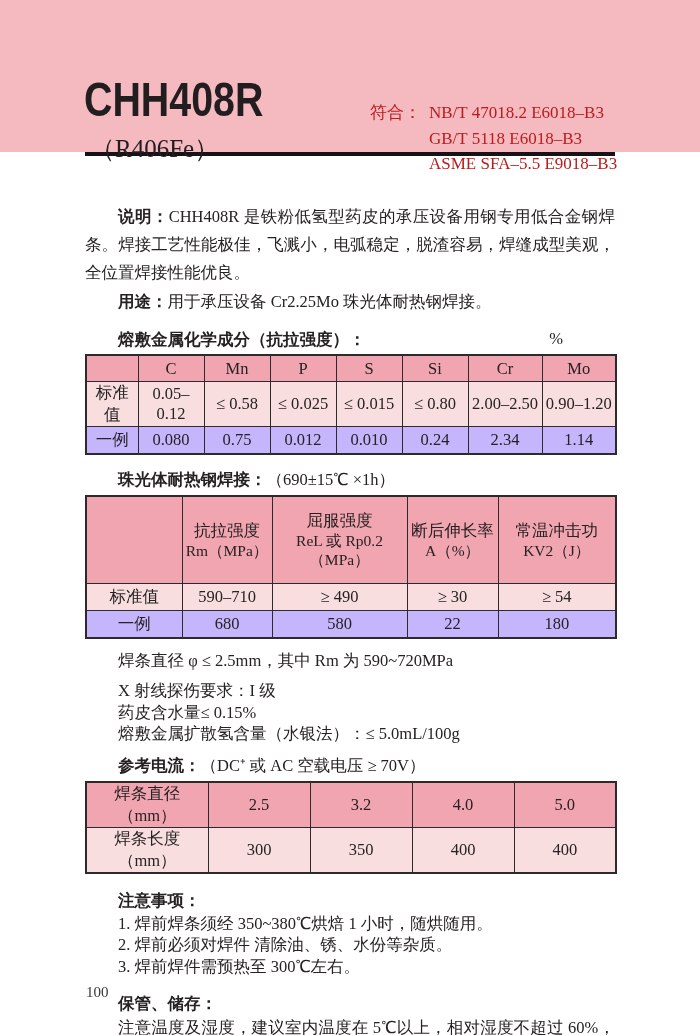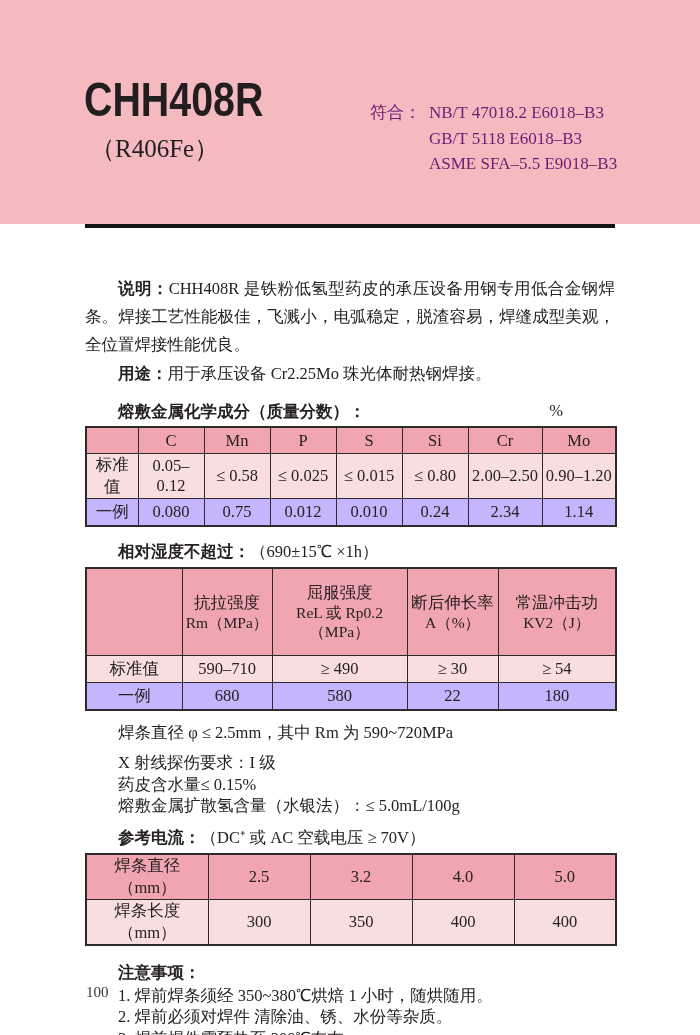--- a/index.html
+++ b/index.html
@@ -1,32 +1,32 @@
 <!DOCTYPE html>
 <html><head>
 <meta charset="utf-8">
 <style>
   html,body{margin:0;padding:0;}
   .page{
     width:700px;height:1035px;background:#ffffff;overflow:hidden;
     font-family:"Liberation Serif",serif;color:#262122;position:relative;
   }
   
-  .band{height:224px;background:#f5b9c0;position:relative;}
+  .band{height:152px;background:#f5b9c0;position:relative;}
   .model{
     position:absolute;left:84px;top:76px;
     font-family:"Liberation Sans",sans-serif;font-weight:900;font-size:48px;
     color:#221e1f;letter-spacing:0px;transform:scaleX(0.82);transform-origin:left center;
     line-height:1;
   }
   .alias{
     position:absolute;left:90px;top:134px;font-size:25px;color:#221e1f;line-height:1.2;
   }
   .standards{
-    position:absolute;left:370px;top:100px;font-size:17px;line-height:25.5px;color:#701a75;
+    position:absolute;left:370px;top:100px;font-size:17px;line-height:25.5px;color:#b91c1c;
     display:flex;
   }
   .standards .lbl{margin-right:8px;}
   
   .rule{margin-left:85px;width:530px;height:4px;background:#161215;}
   
   .content{margin-left:85px;width:530px;font-size:16.5px;}
   .para{margin:0;line-height:28px;text-indent:2em;text-align:justify;}
   .intro{margin-top:46px;}
   .blabel{font-family:"Liberation Sans",sans-serif;font-weight:700;}
@@ -77,21 +77,21 @@
   </div>
 
   <div class="rule"></div>
 
   <div class="content">
 
     <p class="para intro"><span class="blabel">说明：</span><span>CHH408R 是铁粉低氢型药皮的承压设备用钢专用低合金钢焊条。焊接工艺性能极佳，飞溅小，电弧稳定，脱渣容易，焊缝成型美观，全位置焊接性能优良。</span></p>
     <p class="para"><span class="blabel">用途：</span><span>用于承压设备 Cr2.25Mo 珠光体耐热钢焊接。</span></p>
 
     <div class="sec-head chem-head">
-      <span class="blabel">熔敷金属化学成分（质量分数）：</span>
+      <span class="blabel">熔敷金属化学成分（抗拉强度）：</span>
       <span class="pct">%</span>
     </div>
     <table class="chem">
       <colgroup>
           <col style="width:52px">
           <col style="width:66px">
           <col style="width:66px">
           <col style="width:66px">
           <col style="width:66px">
           <col style="width:66px">
@@ -126,21 +126,21 @@
         <td>0.012</td>
         <td>0.010</td>
         <td>0.24</td>
         <td>2.34</td>
         <td>1.14</td>
       </tr>
     </tbody>
       </table>
 
     <div class="sec-head mech-head">
-      <span class="blabel">相对湿度不超过：</span><span>（690±15℃ ×1h）</span>
+      <span class="blabel">珠光体耐热钢焊接：</span><span>（690±15℃ ×1h）</span>
     </div>
     <table class="mech">
       <colgroup>
           <col style="width:96px">
           <col style="width:90px">
           <col style="width:135px">
           <col style="width:91px">
           <col style="width:118px">
         </colgroup>
       <tbody>

